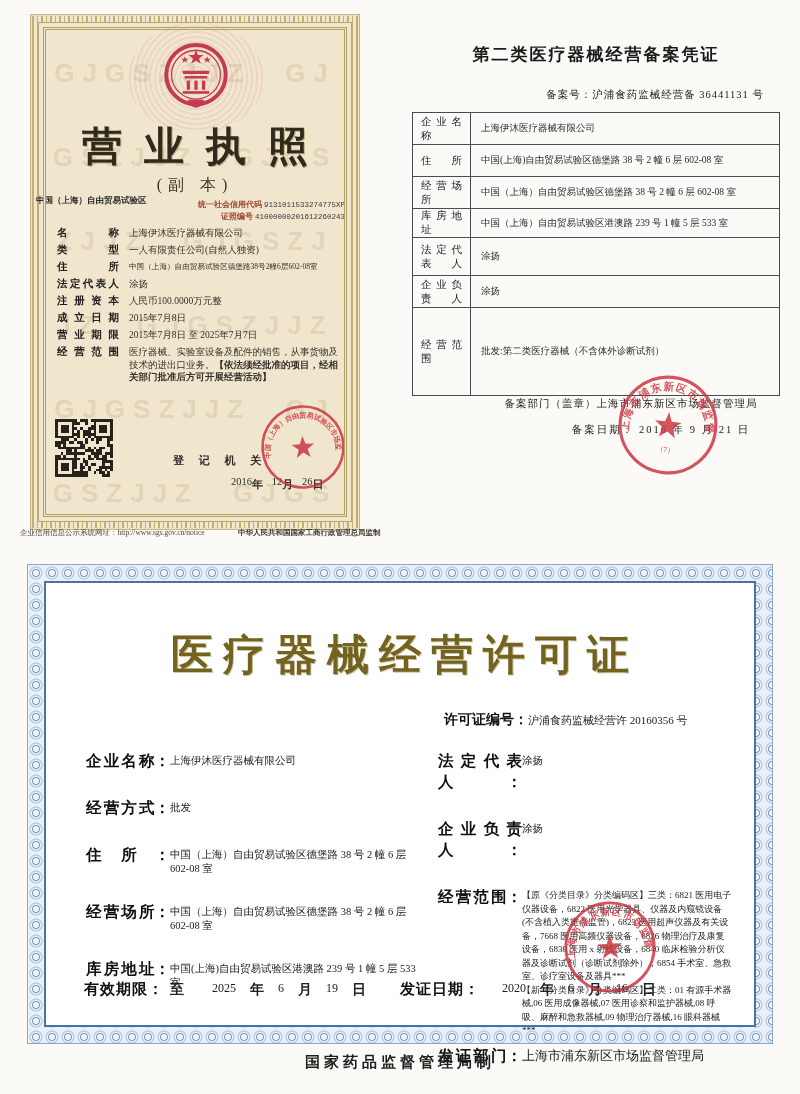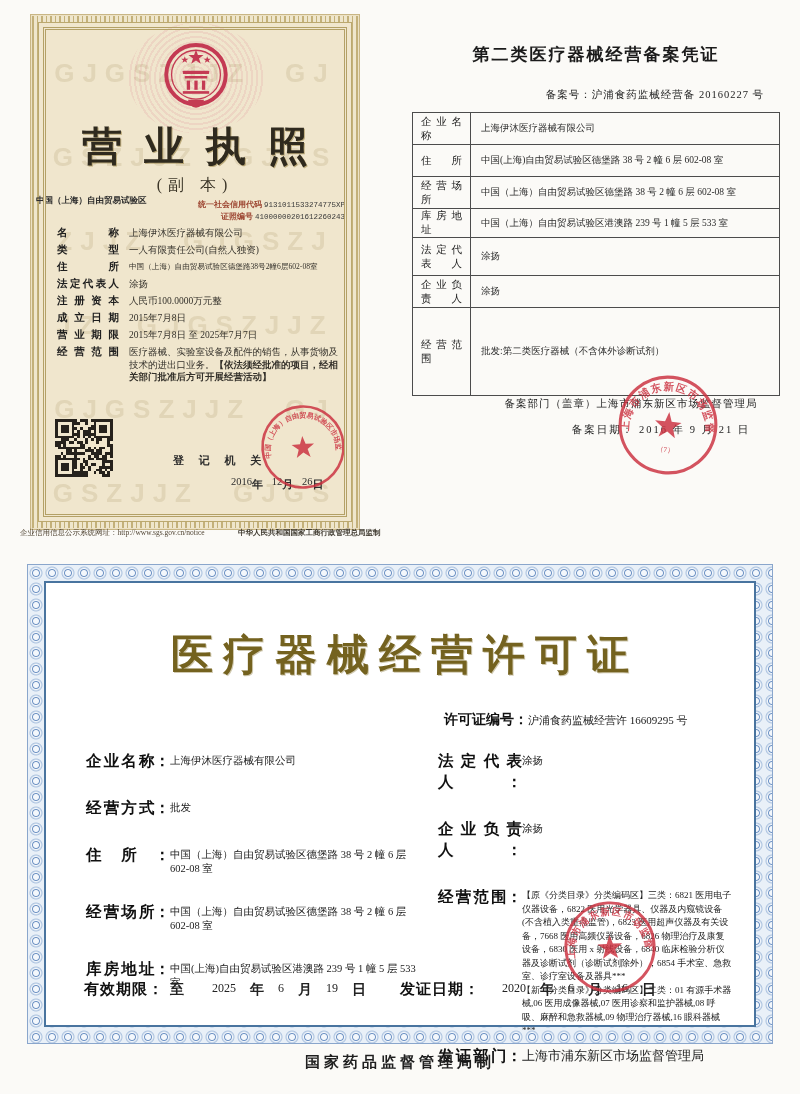--- a/index.html
+++ b/index.html
@@ -456,21 +456,21 @@
       </text>
     </svg>
   </div>
 </div>
 
 <div class="bl-footer-left" data-name="license-footer-url">企业信用信息公示系统网址：http://www.sgs.gov.cn/notice</div>
 <div class="bl-footer-right" data-name="license-footer-authority">中华人民共和国国家工商行政管理总局监制</div>
 
 <div class="fc" data-name="filing-certificate-document">
   <div class="fc-title" data-name="certificate-title">第二类医疗器械经营备案凭证</div>
-  <div class="fc-no" data-name="filing-number-line"><span data-name="filing-no-label">备案号：</span><span data-name="filing-no-value">沪浦食药监械经营备 20160227 号</span></div>
+  <div class="fc-no" data-name="filing-number-line"><span data-name="filing-no-label">备案号：</span><span data-name="filing-no-value">沪浦食药监械经营备 36441131 号</span></div>
   <table class="fc-table" data-name="certificate-table">
     <tbody>
         <tr class="fc-r1" data-name="table-row">
           <td class="lbl" data-name="row-label">企业名称</td>
           <td class="val" data-name="row-value">上海伊沐医疗器械有限公司</td>
         </tr>
     <tr class="fc-r2" data-name="table-row">
           <td class="lbl" data-name="row-label">住所</td>
           <td class="val" data-name="row-value">中国(上海)自由贸易试验区德堡路 38 号 2 幢 6 层 602-08 室</td>
         </tr>
@@ -514,21 +514,21 @@
         <textPath href="#arcB" startOffset="0" textLength="158" data-name="stamp-ring-text">上海市浦东新区市场监督管理局</textPath>
       </text>
       <text x="50" y="76" font-size="7" fill="#cb2f3e" text-anchor="middle" data-name="stamp-center-text">（7）</text>
     </svg>
   </div>
 </div>
 
 <div class="ol" data-name="operation-license-document">
   <div class="ol-title" data-name="operation-license-title">医疗器械经营许可证</div>
   <div class="ol-no" data-name="license-number-line">
-    <span class="lbl" data-name="license-no-label">许可证编号：</span><span class="val" data-name="license-no-value">沪浦食药监械经营许 16609295 号</span>
+    <span class="lbl" data-name="license-no-label">许可证编号：</span><span class="val" data-name="license-no-value">沪浦食药监械经营许 20160356 号</span>
   </div>
   <div class="ol-cols" data-name="license-body">
     <div class="ol-col-left" data-name="left-column">
       <div class="ol-field" data-name="field-company-name">
         <span class="ol-lbl" data-name="field-label">企业名称</span>
         <span class="ol-val" data-name="field-value">上海伊沐医疗器械有限公司</span>
         </div>
       <div class="ol-field" data-name="field-business-mode">
         <span class="ol-lbl" data-name="field-label">经营方式</span>
         <span class="ol-val" data-name="field-value">批发</span>

